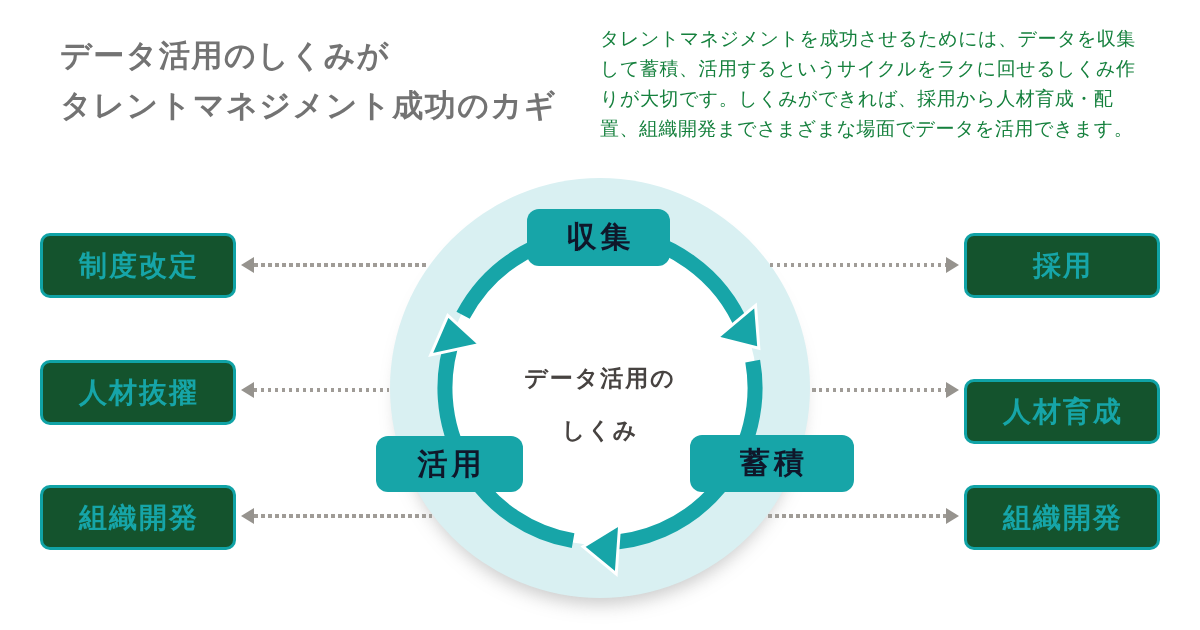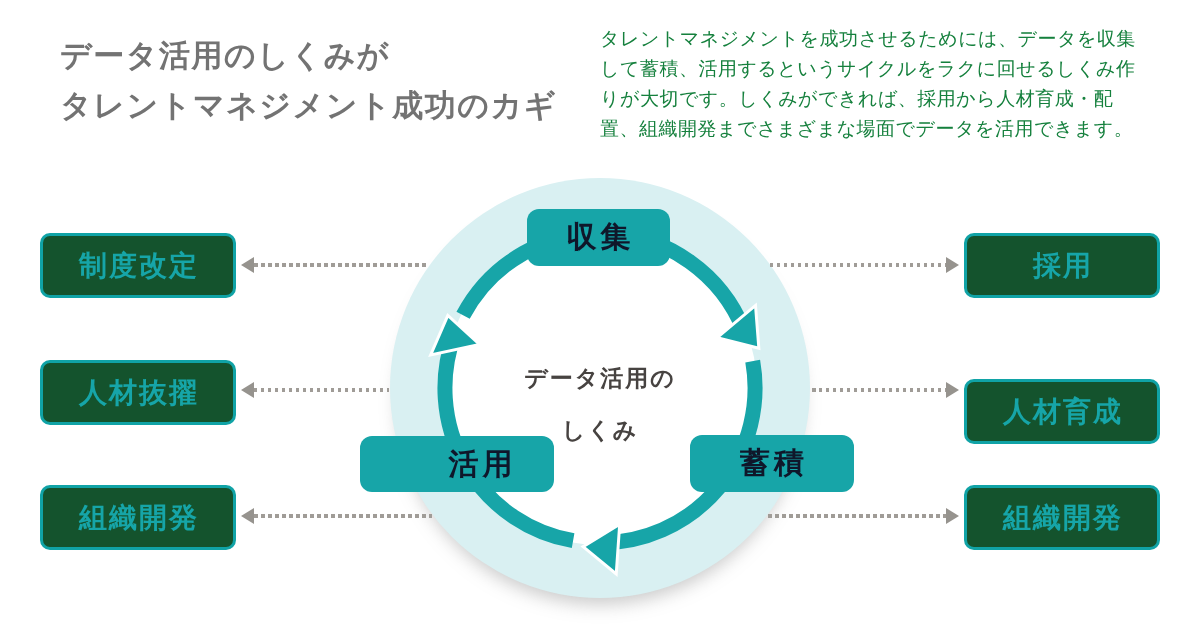--- a/index.html
+++ b/index.html
@@ -25,21 +25,21 @@
     box-shadow:0 14px 18px -8px rgba(120,120,120,0.40);
   }
   .ring-svg{position:absolute;left:380px;top:168px;width:440px;height:440px;}
   .pill{
     position:absolute;background:#17a5a8;color:#0f172a;border-radius:12px;
     display:flex;align-items:center;justify-content:center;
     font-size:30px;font-weight:bold;letter-spacing:4px;text-indent:4px;
   }
   .pill-collect{left:527px;top:209px;width:143px;height:57px;}
   .pill-store{left:690px;top:435px;width:164px;height:57px;}
-  .pill-use{left:360px;top:436px;width:147px;height:56px;padding-left:47px;}
+  .pill-use{left:376px;top:436px;width:147px;height:56px;}
   .center-label{
     position:absolute;left:460px;top:352px;width:280px;text-align:center;
     font-size:23px;line-height:52px;font-weight:bold;color:#474341;
     letter-spacing:2px;white-space:pre-line;
   }
   
   .side-box{
     position:absolute;width:190px;height:59px;background:#14532d;
     border:3px solid #10a3a6;border-radius:10px;
     display:flex;align-items:center;justify-content:center;

